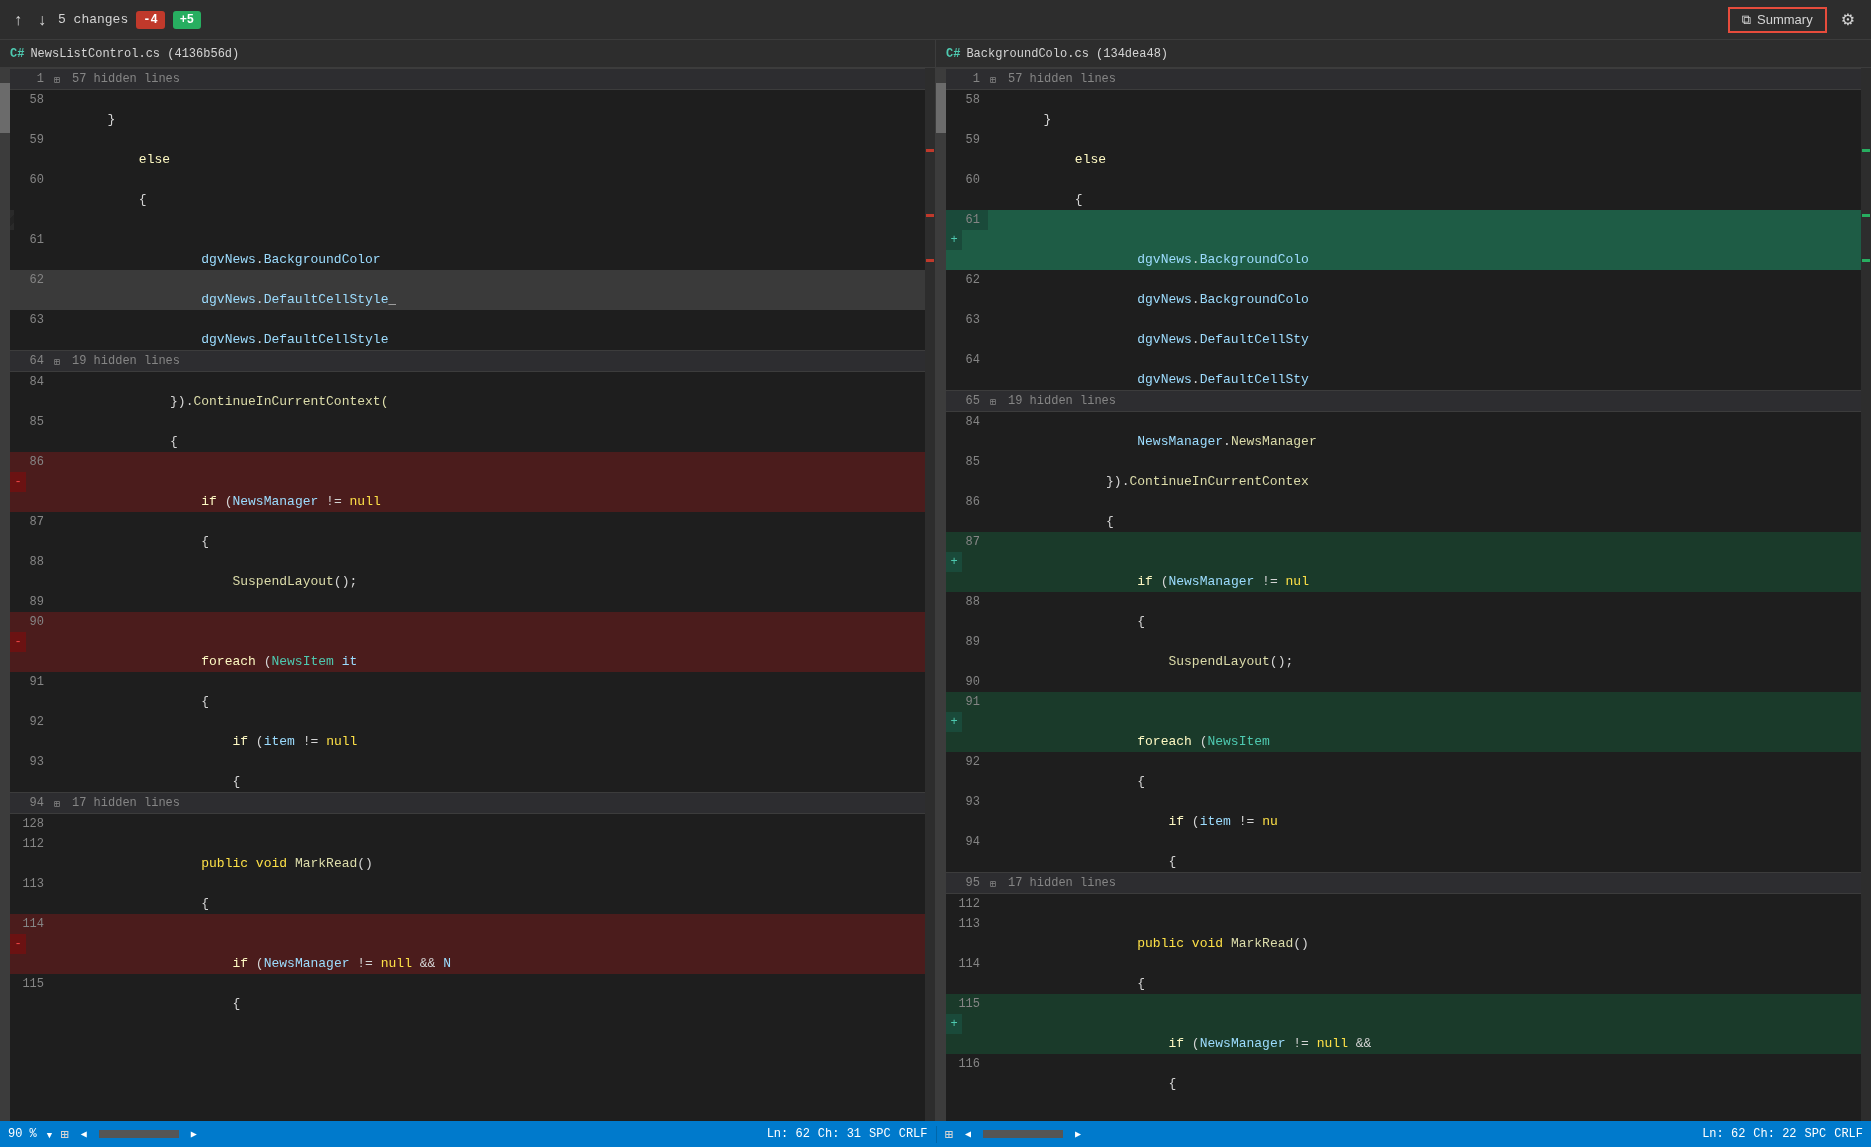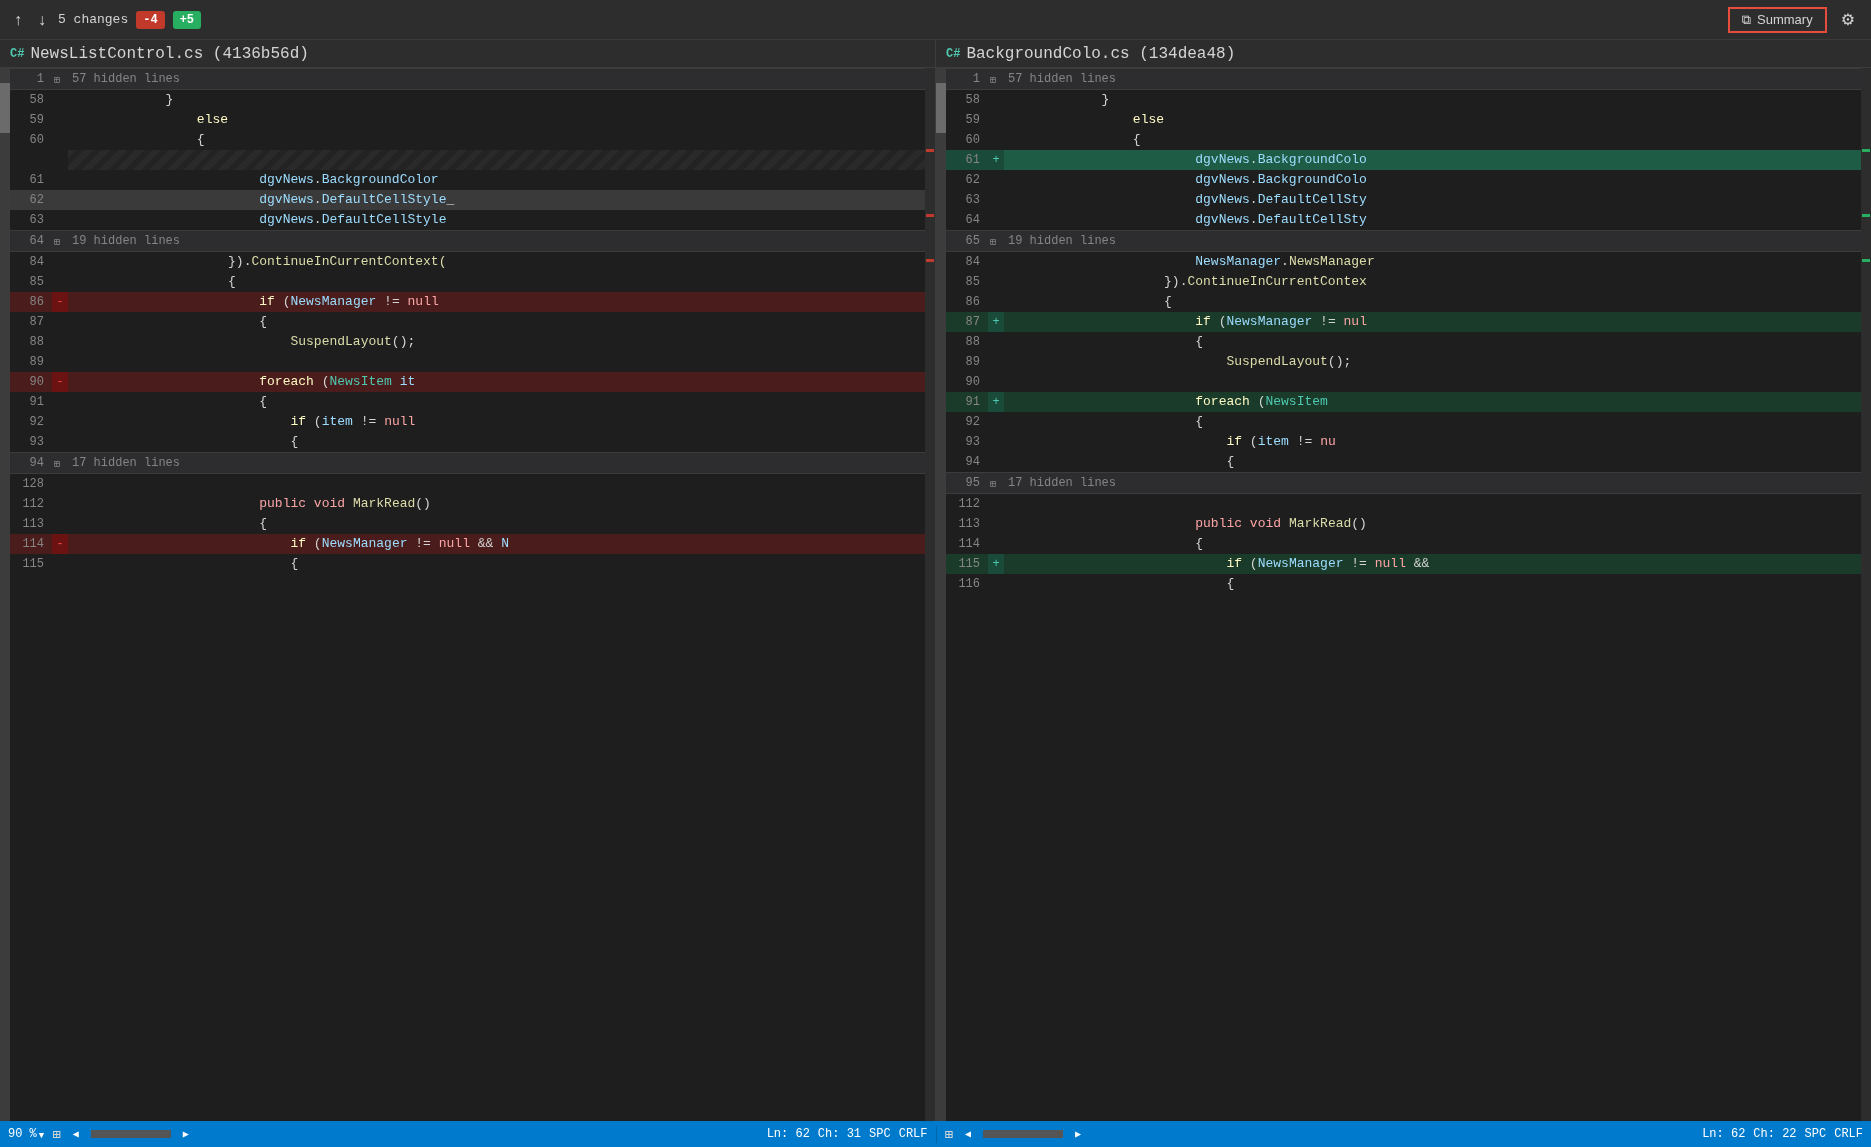--- a/index.html
+++ b/index.html
@@ -100,21 +100,21 @@
       border-bottom: 1px solid #3c3c3c;
       flex-shrink: 0;
     }
     .cs-icon {
       color: #4ec9b0;
       font-weight: bold;
       font-size: 12px;
     }
     .file-name {
       color: #d4d4d4;
-      font-size: 16px;
+      font-size: 12px;
     }
 
     
     .panel-scroll {
       display: flex;
       flex: 1;
       overflow: hidden;
       position: relative;
     }
 
@@ -128,20 +128,21 @@
 
     
     .code-lines {
       display: flex;
       flex-direction: column;
     }
     .code-line {
       display: flex;
       min-height: 20px;
       align-items: flex-start;
+      flex-direction: column;
     }
     .line-num {
       width: 42px;
       text-align: right;
       padding-right: 8px;
       color: #858585;
       flex-shrink: 0;
       font-size: 12px;
       line-height: 20px;
       background: #1e1e1e;
@@ -243,33 +244,33 @@
     .status-item {
       color: white;
       font-size: 12px;
       display: flex;
       align-items: center;
       gap: 3px;
     }
     .status-zoom {
       display: flex;
       align-items: flex-end;
-      gap: 2px;
+      gap: 10px;
     }
     .status-spacer { flex: 1; }
     .scroll-arrow {
       color: white;
       font-size: 10px;
       cursor: pointer;
       padding: 0 4px;
     }
 
     
     .kw { color: #fef9c3; }        
-    .kw2 { color: #fca5a5; }       
+    .kw2 { color: #fde047; }       
     .fn { color: #dcdcaa; }   
     .type { color: #4ec9b0; }      
     .var { color: #9cdcfe; }       
     .punct { color: #d4d4d4; }     
     .prop { color: #9cdcfe; }
 
   </style>
 </head>
 <body>
 

